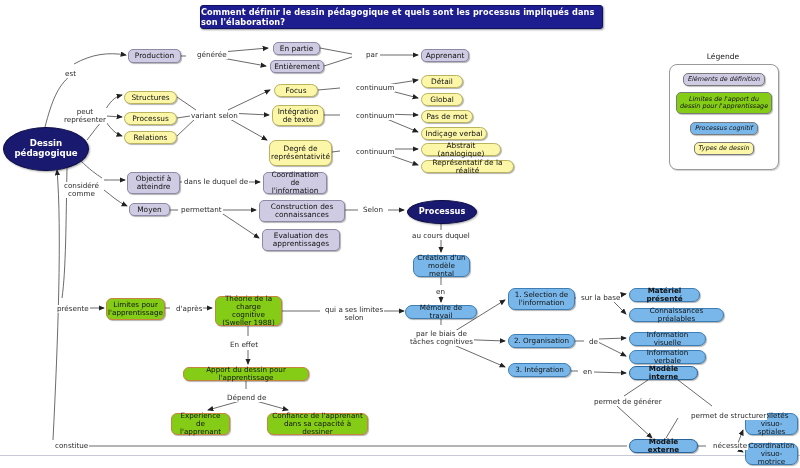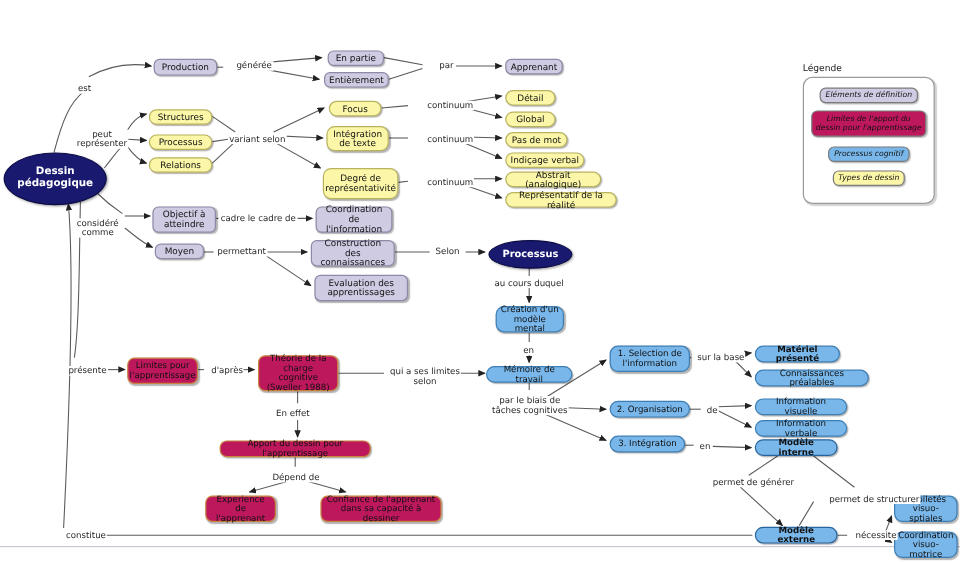--- a/index.html
+++ b/index.html
@@ -21,21 +21,21 @@
     line-height:1.08;
     border:1px solid #7a7a7a;
     border-radius:5px;
     box-shadow:1px 1px 1px rgba(0,0,0,.30);
     padding:1px 3px;
     color:#111;
     white-space:pre-line;
   }
   .n-purple{background:#cfcbe3;border-color:#8d89a6;}
   .n-yellow{background:#fcf7a8;border-color:#b9b35e;border-radius:7px;}
-  .n-orange{background:#be185d;border-color:#c8833f;border-radius:6px;}
+  .n-orange{background:#84cc16;border-color:#c8833f;border-radius:6px;}
   .n-blue  {background:#79b7ea;border-color:#3d7fb5;border-radius:7px;}
   .n-blue-b{background:#79b7ea;border-color:#28659e;border-radius:7px;font-weight:bold;}
 
   .ellipse{
     position:absolute;
     background:#191970;
     border:1px solid #0d0d46;
     border-radius:50%;
     color:#ffffff;
     font-weight:bold;
@@ -60,21 +60,21 @@
   .elabel{
     position:absolute;
     font-size:7.2px;color:#2a2a2a;
     text-align:center;line-height:1.12;
     white-space:pre-line;
     background:#ffffff;
     padding:0 1px;
   }
 
   #legend-wrap{position:absolute;left:669px;top:52px;width:108px;height:120px;}
-  #legend-title{position:absolute;left:0;top:0;width:108px;font-size:7.6px;color:#222;}
+  #legend-title{position:absolute;left:0;top:0;width:108px;text-align:center;font-size:7.6px;color:#222;}
   #legend-box{
     position:absolute;left:0;top:12px;width:108px;height:104px;
     border:1px solid #9a9a9a;border-radius:8px;background:#fff;
     box-shadow:1px 1px 1px rgba(0,0,0,.18);
   }
   .leg-item{
     position:absolute;box-sizing:border-box;
     display:flex;align-items:center;justify-content:center;text-align:center;
     font-style:italic;line-height:1.1;white-space:pre-line;
     border:1px solid #7a7a7a;border-radius:5px;
@@ -190,20 +190,21 @@
 
       <path d="M248,326 L248,336"></path>
       <path d="M248,350 L248,364" marker-end="url(#ah)"></path>
 
       <path d="M246,381 L246,389"></path>
       <path d="M240,401 L208,410" marker-end="url(#ah)"></path>
       <path d="M256,401 L288,410" marker-end="url(#ah)"></path>
     </g>
   </svg>
 
+  <div id="title-banner">Comment définir le dessin pédagogique et quels sont les processus impliqués dans son l'élaboration?</div>
 
   <div class="bottom-rule"></div>
 
   <div id="nodes-layer">
       <div class="ellipse" style="left: 3px; top: 127px; width: 84px; height: 42px; font-size: 8.6px;">Dessin
 pédagogique</div>
       <div class="node n-purple" style="left: 128px; top: 49px; width: 53px; height: 14px; font-size: 7.4px;">Production</div>
       <div class="node n-purple" style="left: 273px; top: 42px; width: 47px; height: 13px; font-size: 7.4px;">En partie</div>
       <div class="node n-purple" style="left: 270px; top: 60px; width: 54px; height: 13px; font-size: 7.4px;">Entièrement</div>
       <div class="node n-purple" style="left: 421px; top: 49px; width: 48px; height: 13px; font-size: 7.4px;">Apprenant</div>
@@ -219,21 +220,21 @@
       <div class="node n-yellow" style="left: 421px; top: 93px; width: 42px; height: 13px; font-size: 7.4px;">Global</div>
       <div class="node n-yellow" style="left: 421px; top: 110px; width: 52px; height: 13px; font-size: 7.4px;">Pas de mot</div>
       <div class="node n-yellow" style="left: 421px; top: 127px; width: 66px; height: 13px; font-size: 7.4px;">Indiçage verbal</div>
       <div class="node n-yellow" style="left: 421px; top: 143px; width: 80px; height: 13px; font-size: 7.4px;">Abstrait (analogique)</div>
       <div class="node n-yellow" style="left: 421px; top: 160px; width: 93px; height: 13px; font-size: 7.4px;">Représentatif de la réalité</div>
       <div class="node n-purple" style="left: 127px; top: 172px; width: 53px; height: 22px; font-size: 7.4px;">Objectif à
 atteindre</div>
       <div class="node n-purple" style="left: 129px; top: 203px; width: 41px; height: 13px; font-size: 7.4px;">Moyen</div>
       <div class="node n-purple" style="left: 263px; top: 172px; width: 64px; height: 22px; font-size: 7.4px;">Coordination
 de l'information</div>
-      <div class="node n-purple" style="left: 259px; top: 200px; width: 70px; height: 22px; font-size: 7.4px;">Construction des
+      <div class="node n-purple" style="left: 259px; top: 200px; width: 86px; height: 22px; font-size: 7.4px;">Construction des
 connaissances</div>
       <div class="node n-purple" style="left: 262px; top: 229px; width: 78px; height: 22px; font-size: 7.4px;">Evaluation des
 apprentissages</div>
       <div class="ellipse" style="left: 407px; top: 200px; width: 68px; height: 22px; font-size: 8.2px;">Processus</div>
       <div class="node n-blue" style="left: 413px; top: 255px; width: 57px; height: 22px; font-size: 7.2px;">Création d'un
 modèle mental</div>
       <div class="node n-blue" style="left: 405px; top: 305px; width: 72px; height: 14px; font-size: 7.2px;">Mémoire de travail</div>
       <div class="node n-blue" style="left: 508px; top: 288px; width: 67px; height: 22px; font-size: 7.2px;">1. Selection de
 l'information</div>
       <div class="node n-blue" style="left: 508px; top: 334px; width: 67px; height: 14px; font-size: 7.2px;">2. Organisation</div>
@@ -266,21 +267,21 @@
       <div class="elabel" style="left: 63px; top: 182px;">considéré
 comme</div>
       <div class="elabel" style="left: 56px; top: 305px;">présente</div>
       <div class="elabel" style="left: 54px; top: 442px;">constitue</div>
       <div class="elabel" style="left: 196px; top: 51px;">générée</div>
       <div class="elabel" style="left: 365px; top: 51px;">par</div>
       <div class="elabel" style="left: 190px; top: 112px;">variant selon</div>
       <div class="elabel" style="left: 355px; top: 84px;">continuum</div>
       <div class="elabel" style="left: 355px; top: 112px;">continuum</div>
       <div class="elabel" style="left: 355px; top: 148px;">continuum</div>
-      <div class="elabel" style="left: 183px; top: 178px;">cadre le cadre de</div>
+      <div class="elabel" style="left: 183px; top: 178px;">dans le duquel de</div>
       <div class="elabel" style="left: 180px; top: 206px;">permettant</div>
       <div class="elabel" style="left: 362px; top: 206px;">Selon</div>
       <div class="elabel" style="left: 411px; top: 232px;">au cours duquel</div>
       <div class="elabel" style="left: 435px; top: 288px;">en</div>
       <div class="elabel" style="left: 409px; top: 330px;">par le biais de
 tâches cognitives</div>
       <div class="elabel" style="left: 580px; top: 294px;">sur la base</div>
       <div class="elabel" style="left: 588px; top: 338px;">de</div>
       <div class="elabel" style="left: 582px; top: 368px;">en</div>
       <div class="elabel" style="left: 324px; top: 306px;">qui a ses limites

